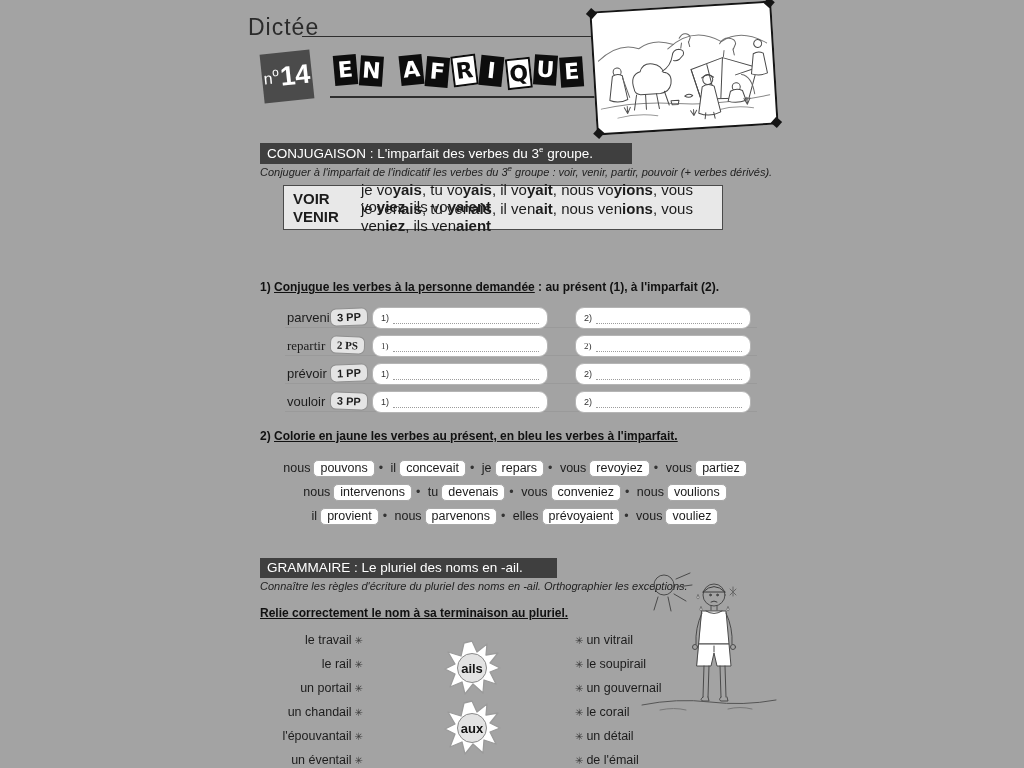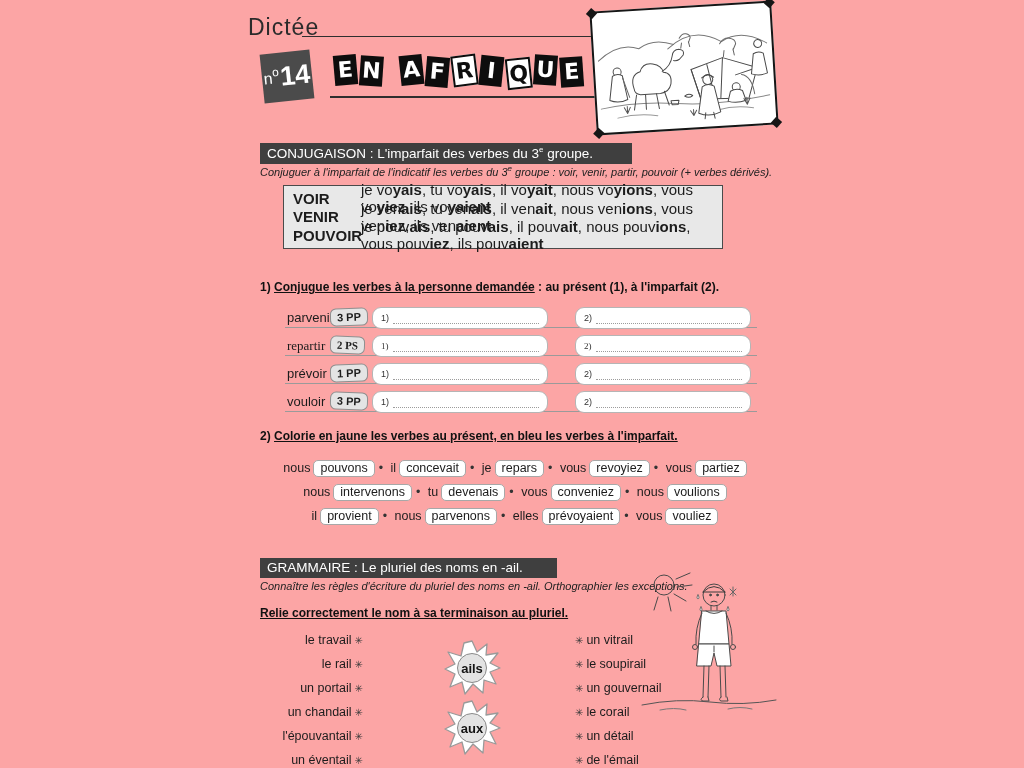--- a/index.html
+++ b/index.html
@@ -1,16 +1,16 @@
 <!DOCTYPE html>
 <html><head>
 <meta charset="utf-8">
 <style>
   html,body{margin:0;padding:0;background:#fff;}
-  .page{position:relative;width:1024px;height:768px;background:#fca5a5;overflow:hidden;
+  .page{position:relative;width:1024px;height:768px;background:#a3a3a3;overflow:hidden;
         font-family:"Liberation Sans",sans-serif;color:#1c1c1c;}
   .abs{position:absolute;}
 
   
   .dictee{font-size:23px;font-weight:500;color:#2b2b2b;letter-spacing:1px;}
   .hline{height:0;border-top:1.6px solid #2e2e2e;}
   .numbadge{width:50px;height:49px;background:#4b4b4b;transform:rotate(-6deg);
             display:flex;align-items:center;justify-content:center;color:#fff;}
   .numbadge .deg{font-size:12px;margin-right:1px;position:relative;top:-6px;}
   .numbadge .num{font-size:27px;font-weight:bold;}
@@ -159,24 +159,20 @@
 
   <div class="abs ctable" style="left:283px;top:185px;">
     <div class="crow">
       <span class="cverb">VOIR</span>
       <span class="cforms">je vo<b>yais</b>, tu vo<b>yais</b>, il vo<b>yait</b>, nous vo<b>yions</b>, vous vo<b>yiez</b>, ils vo<b>yaient</b></span>
     </div>
     <div class="crow">
       <span class="cverb">VENIR</span>
       <span class="cforms">je ven<b>ais</b>, tu ven<b>ais</b>, il ven<b>ait</b>, nous ven<b>ions</b>, vous ven<b>iez</b>, ils ven<b>aient</b></span>
     </div>
-    <div class="crow">
-      <span class="cverb">POUVOIR</span>
-      <span class="cforms">je pouv<b>ais</b>, tu pouv<b>ais</b>, il pouv<b>ait</b>, nous pouv<b>ions</b>, vous pouv<b>iez</b>, ils pouv<b>aient</b></span>
-    </div>
   </div>
 
   <div class="abs exhead" style="left:260px;top:280px;">
     <span>1)</span>
     <span class="ul">Conjugue les verbes à la personne demandée</span><span> : au présent (1), à l'imparfait (2).</span>
   </div>
 
   <div class="abs" style="left:285px;top:308px;width:472px;height:116px;">
 
     <div class="vrow" style="top:0px;">

